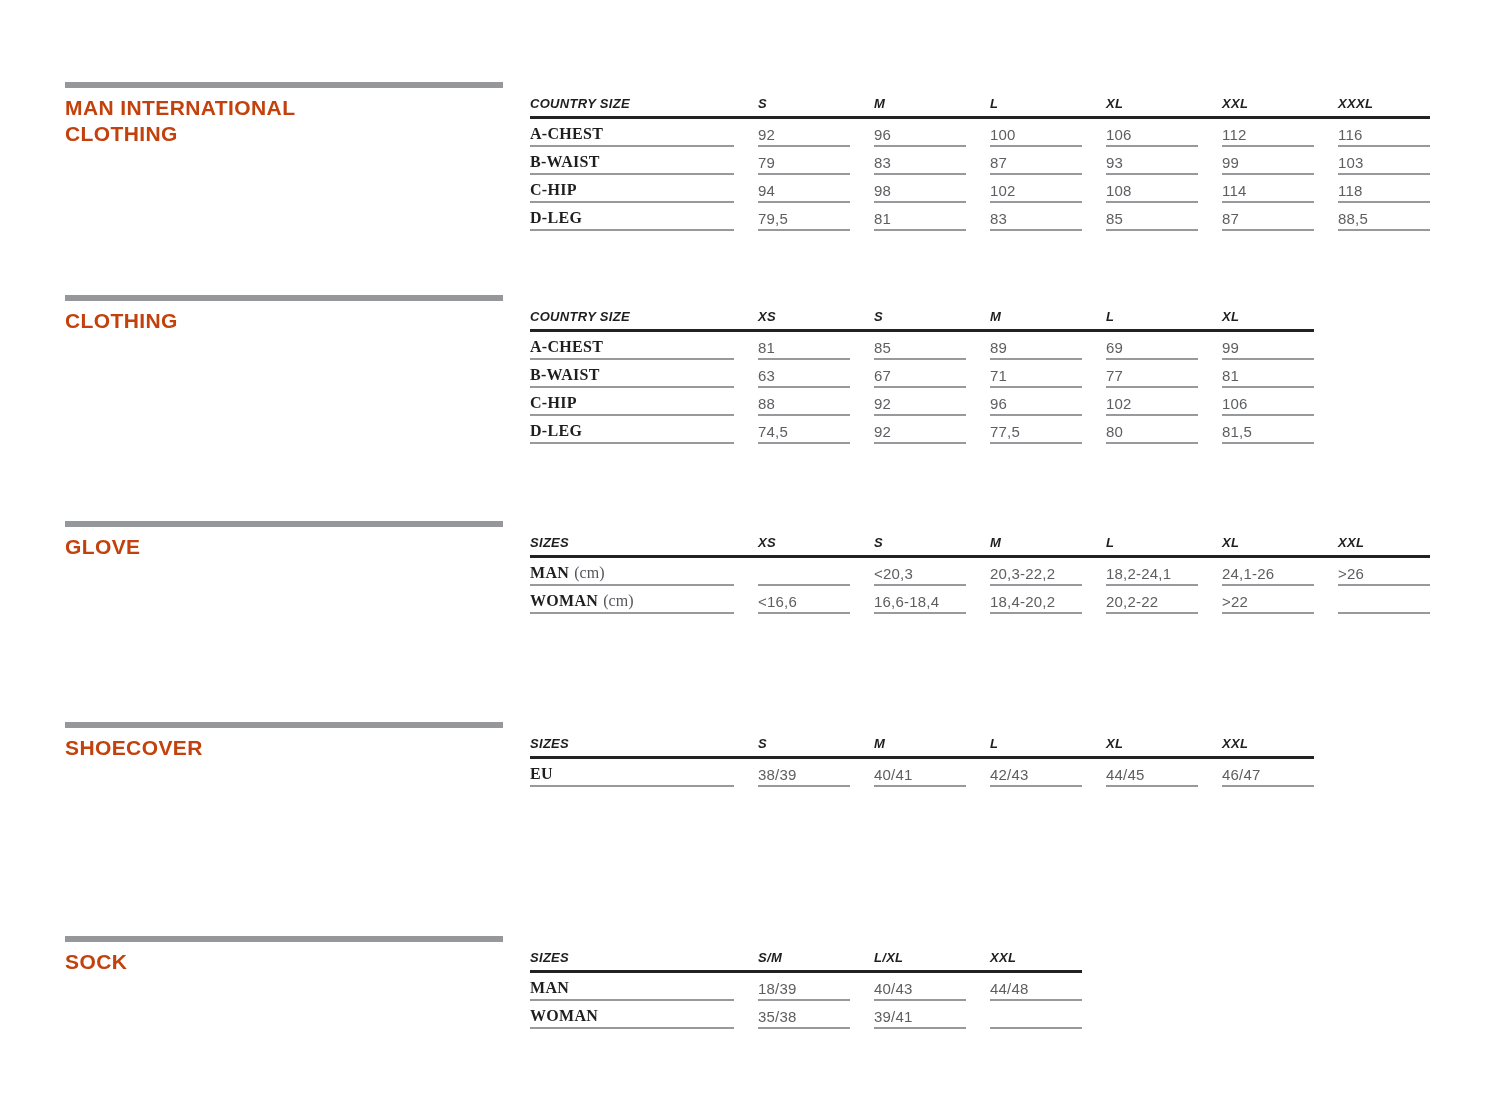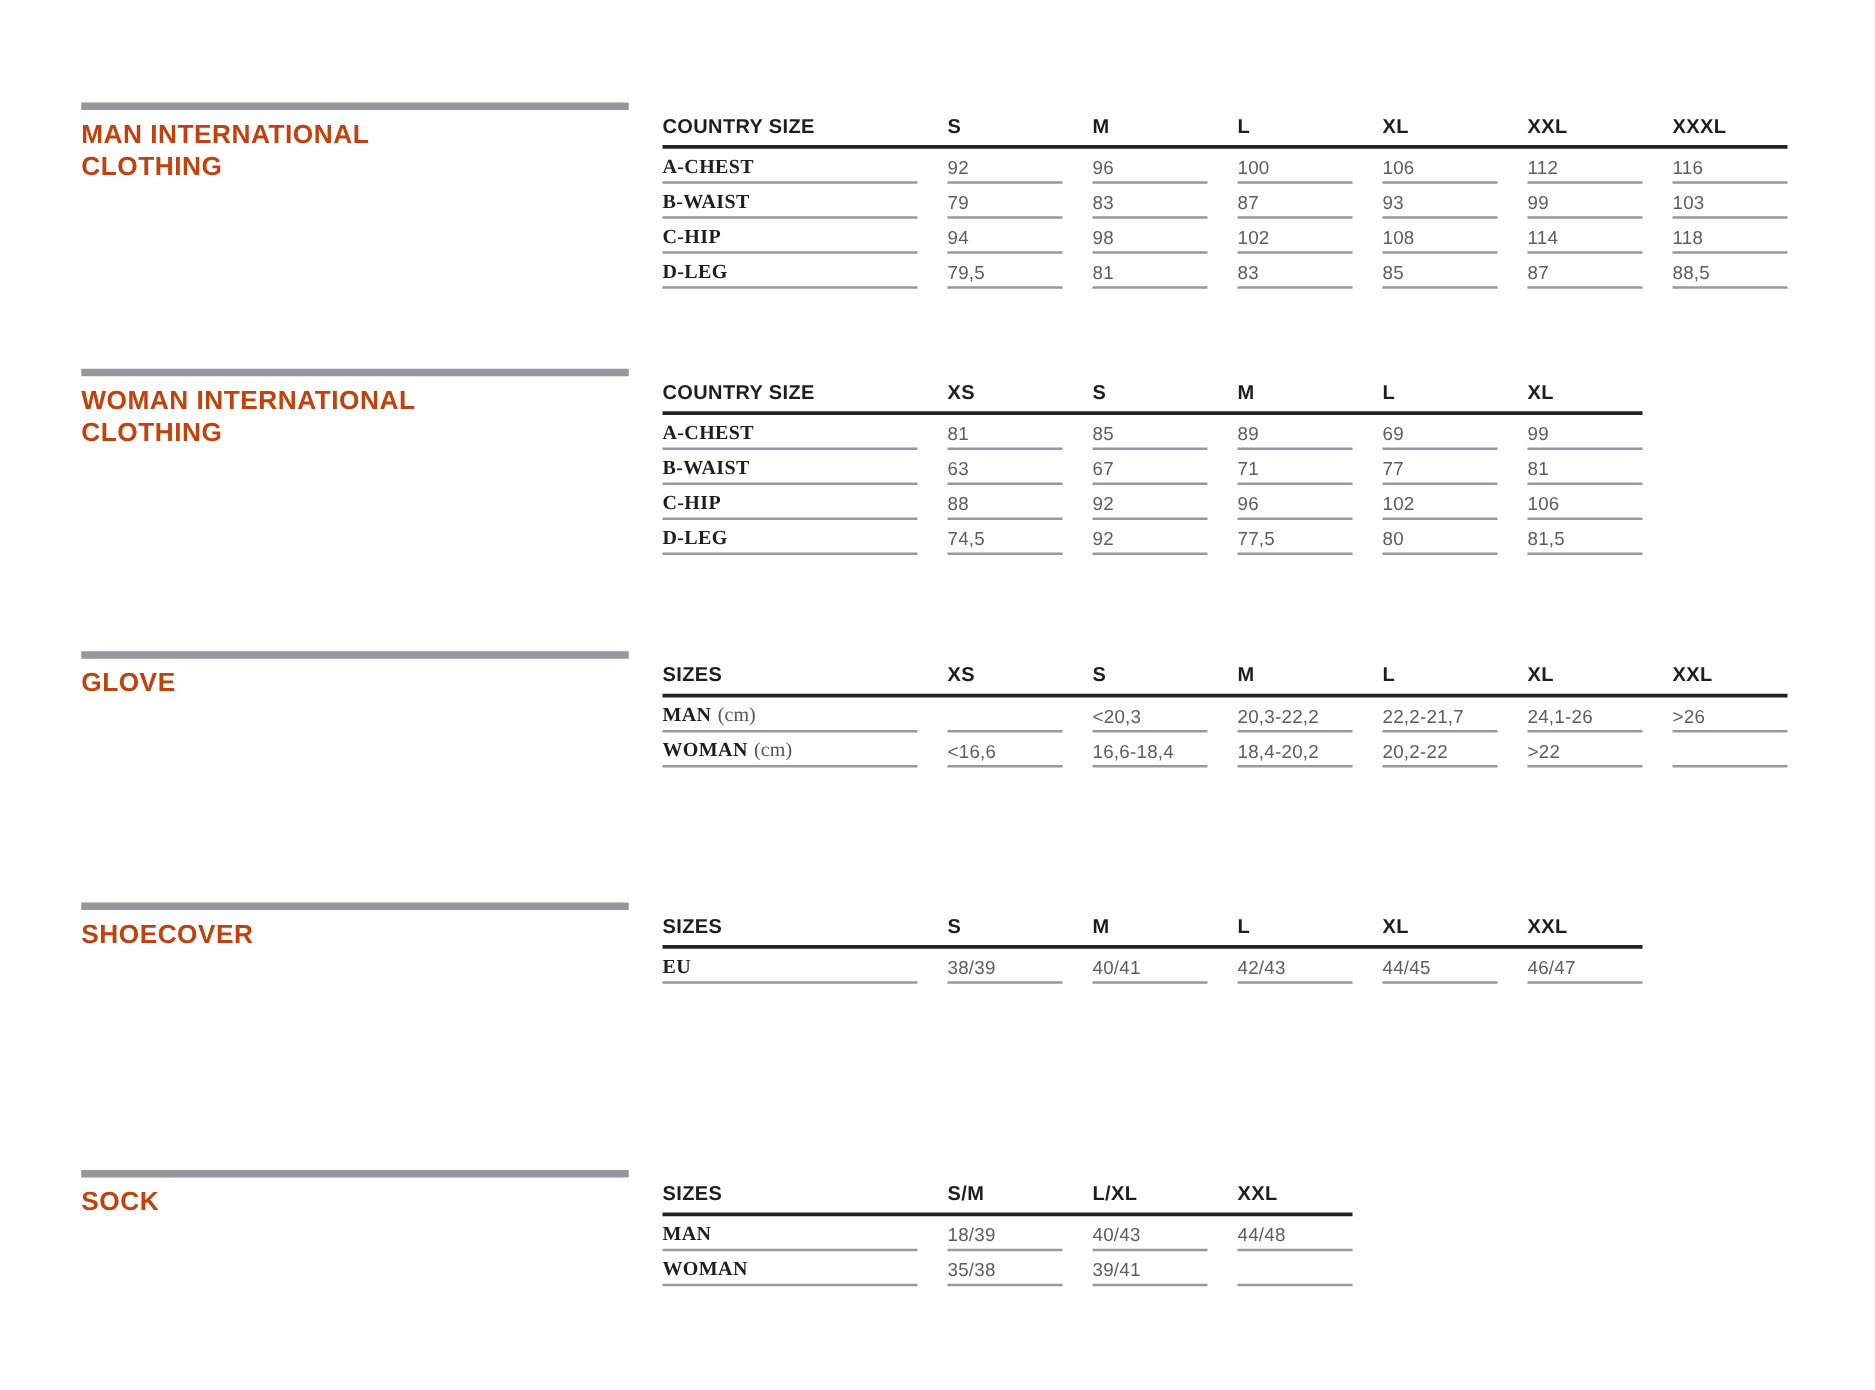--- a/index.html
+++ b/index.html
@@ -17,22 +17,22 @@
     margin:7px 0 0 0;
     font-size:21px; line-height:26px; font-weight:700;
     color:#c2410c; letter-spacing:0.4px;
   }
   .title span { display:block; }
   .table { position:absolute; left:465px; top:10px; }
   .trow { display:grid; column-gap:24px; }
   .thead { border-bottom:3px solid #222222; }
   .hcell {
     height:19px; display:flex; align-items:flex-end;
-    padding-bottom:5px; font-size:16px; font-weight:700;
-    color:#1e1e1e; letter-spacing:0.3px; white-space:nowrap;
+    padding-bottom:5px; font-size:13px; font-weight:700;
+    color:#1e1e1e; letter-spacing:0.3px; white-space:nowrap;font-style:italic;
   }
   .dcell {
     height:24px; border-bottom:2px solid #97999c;
     display:flex; align-items:flex-end; padding-bottom:2px;
     white-space:nowrap;
   }
   .label-cell { font-size:16px; font-weight:700; color:#1e1e1e; letter-spacing:0.3px;font-family:Liberation Serif, serif; }
   .label-suffix { font-weight:400; color:#55565a; margin-left:5px; letter-spacing:0.1px; }
   .value-cell { font-size:15px; font-weight:400; color:#5d5e60; letter-spacing:0.2px; }
 </style>
@@ -101,21 +101,20 @@
           <div class="dcell value-cell">85</div>
           <div class="dcell value-cell">87</div>
           <div class="dcell value-cell">88,5</div>
         </div>
       </div>
     </section>
     <section class="section" style="top: 295px;">
       <div class="section-left">
         <div class="bar"></div>
         <h2 class="title">
-          <span>WOMAN INTERNATIONAL</span>
           <span>CLOTHING</span>
         </h2>
       </div>
       <div class="table">
         <div class="trow thead" style="grid-template-columns: 204px repeat(5, 92px);">
           <div class="hcell">COUNTRY SIZE</div>
           <div class="hcell">XS</div>
           <div class="hcell">S</div>
           <div class="hcell">M</div>
           <div class="hcell">L</div>
@@ -181,21 +180,21 @@
           <div class="hcell">XXL</div>
         </div>
         <div class="trow" style="grid-template-columns: 204px repeat(6, 92px);">
           <div class="dcell label-cell">
             <span>MAN</span>
             <span class="label-suffix">(cm)</span>
           </div>
           <div class="dcell value-cell"></div>
           <div class="dcell value-cell">&lt;20,3</div>
           <div class="dcell value-cell">20,3-22,2</div>
-          <div class="dcell value-cell">22,2-21,7</div>
+          <div class="dcell value-cell">18,2-24,1</div>
           <div class="dcell value-cell">24,1-26</div>
           <div class="dcell value-cell">&gt;26</div>
         </div>
         <div class="trow" style="grid-template-columns: 204px repeat(6, 92px);">
           <div class="dcell label-cell">
             <span>WOMAN</span>
             <span class="label-suffix">(cm)</span>
           </div>
           <div class="dcell value-cell">&lt;16,6</div>
           <div class="dcell value-cell">16,6-18,4</div>

